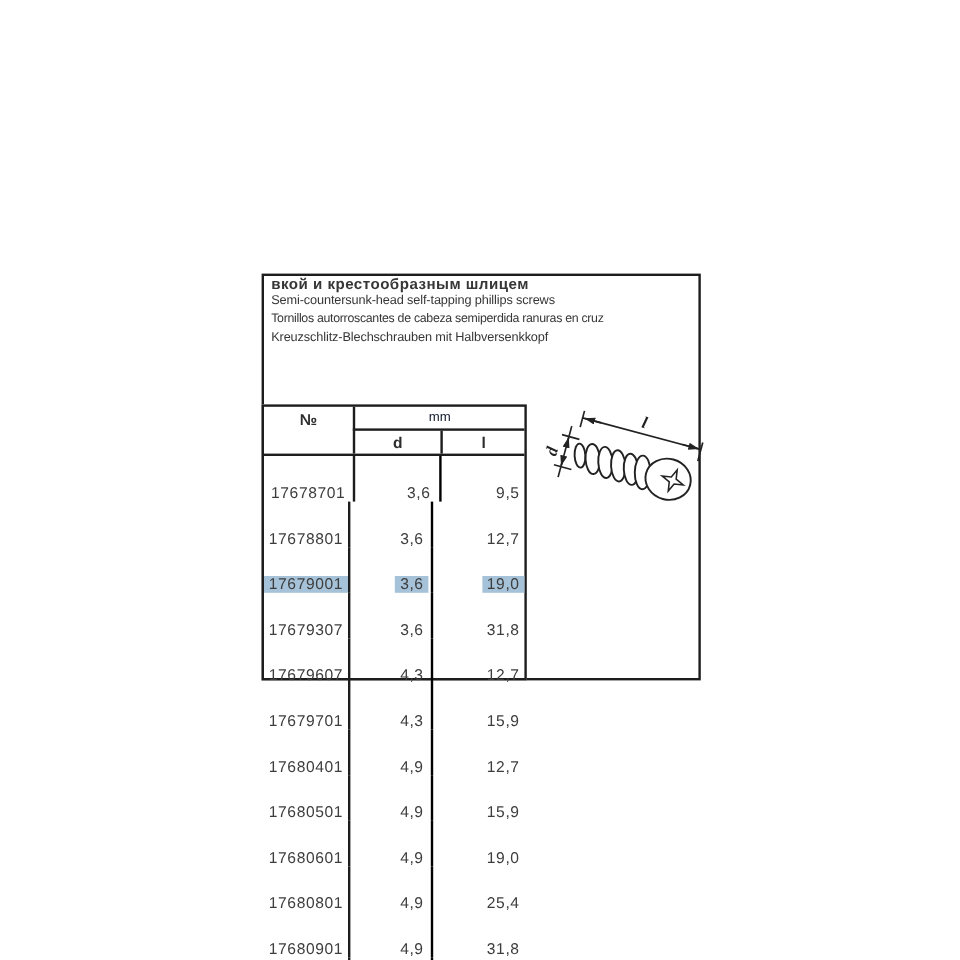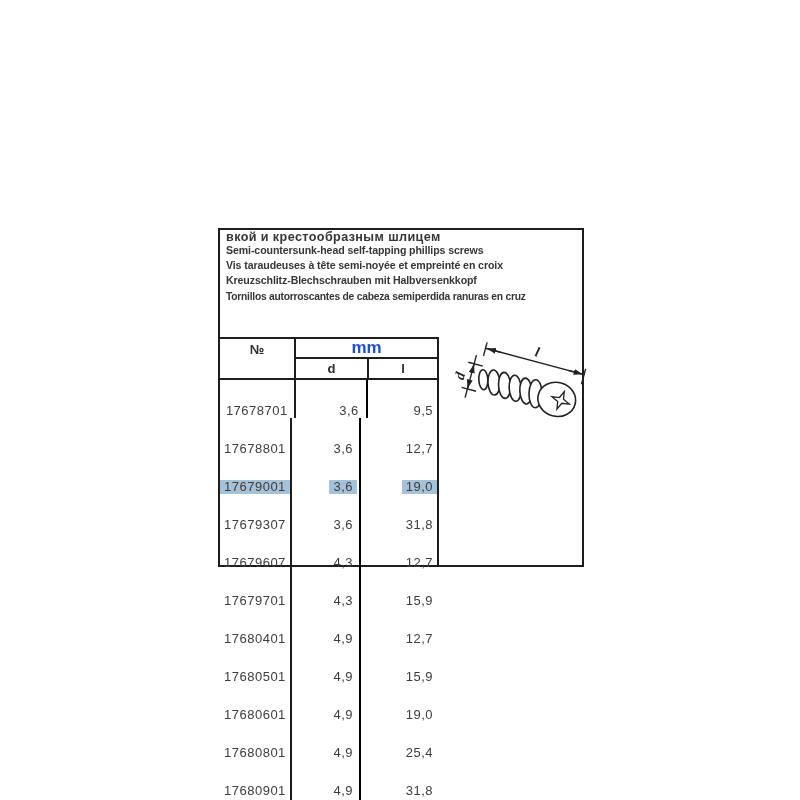--- a/index.html
+++ b/index.html
@@ -9,36 +9,36 @@
     overflow:hidden;
   }
   .panel{
     position:absolute;left:218px;top:228px;width:366px;height:339px;
     border:2px solid #1d1d1d;box-sizing:border-box;background:#fff;
   }
   
   .titles{position:absolute;left:6px;top:2px;width:352px;color:#363636;}
   .t-ru{font-weight:bold;font-size:12.6px;line-height:11.5px;letter-spacing:0.4px;white-space:nowrap;}
   .t-ru.just{text-align:justify;text-align-last:justify;white-space:normal;word-spacing:2px;}
-  .t-lang{font-weight:bold;font-size:10.6px;line-height:11px;letter-spacing:-0.1px;white-space:nowrap;}
+  .t-lang{font-weight:normal;font-size:10.6px;line-height:11px;letter-spacing:-0.1px;white-space:nowrap;}
   .t-en{margin-top:1px;}
   .t-fr{margin-top:4px;}
   .t-de{margin-top:4.5px;}
   .t-es{margin-top:4.5px;font-size:10.3px;letter-spacing:-0.25px;}
   
   .sizetable{
     position:absolute;left:-2px;top:107px;bottom:-2px;width:221px;
     border:2px solid #1d1d1d;box-sizing:border-box;
     display:flex;flex-direction:column;background:#fff;
     color:#3d3d3d;
   }
   .cell{display:flex;align-items:center;justify-content:center;box-sizing:border-box;}
   .thead-r1{height:20px;display:flex;flex:none;}
   .thead-r1 .c-no{width:74px;font-weight:bold;font-size:13px;color:#2d2d2d;}
-  .thead-r1 .c-mm{flex:1;border-left:2px solid #1d1d1d;border-bottom:2px solid #1d1d1d;font-weight:bold;font-size:17px;color:#1d4ed8;}
+  .thead-r1 .c-mm{flex:1;border-left:2px solid #1d1d1d;border-bottom:2px solid #1d1d1d;font-weight:normal;font-size:11px;color:#0f172a;}
   .thead-r2{height:19px;display:flex;flex:none;border-bottom:2px solid #1d1d1d;}
   .thead-r2 .c-sp{width:74px;}
   .thead-r2 .c-d{width:73px;border-left:2px solid #1d1d1d;font-weight:bold;font-size:13px;color:#2d2d2d;}
   .thead-r2 .c-l{flex:1;border-left:2px solid #1d1d1d;font-weight:bold;font-size:13px;color:#2d2d2d;}
   .tbody{flex:1;display:flex;flex-direction:column;}
   .trow{flex:1;display:flex;}
   .trow .c0{width:74px;}
   .trow .c1{width:73px;border-left:2px solid #1d1d1d;padding-left:36px;}
   .trow .c2{flex:1;border-left:2px solid #000000;padding-left:41px;}
   .trow .v{font-size:13px;letter-spacing:0.5px;line-height:14px;padding:0 4px;border-radius:0;margin-top:24px;}
@@ -52,23 +52,22 @@
   }
 </style>
 </head>
 <body>
 
 <div class="panel">
 
   <div class="titles">
     <div class="t-ru">вкой и крестообразным шлицем</div>
     <div class="t-lang t-en">Semi-countersunk-head self-tapping phillips screws</div>
-    <div class="t-lang t-fr">Vis taraudeuses à tête semi-noyée et empreinté en croix</div>
+    <div class="t-lang t-es">Tornillos autorroscantes de cabeza semiperdida ranuras en cruz</div>
     <div class="t-lang t-de">Kreuzschlitz-Blechschrauben mit Halbversenkkopf</div>
-    <div class="t-lang t-es">Tornillos autorroscantes de cabeza semiperdida ranuras en cruz</div>
   </div>
 
   <div class="drawing">
     <svg width="130" height="112" viewBox="0 0 130 112" xmlns="http://www.w3.org/2000/svg">
       <defs>
         <marker id="ah" markerWidth="12" markerHeight="8" refX="8.5" refY="3" orient="auto" markerUnits="userSpaceOnUse">
           <path d="M0,0 L9,3 L0,6 Z" fill="#222"></path>
         </marker>
       </defs>
       <g transform="translate(24,32) rotate(15)">

